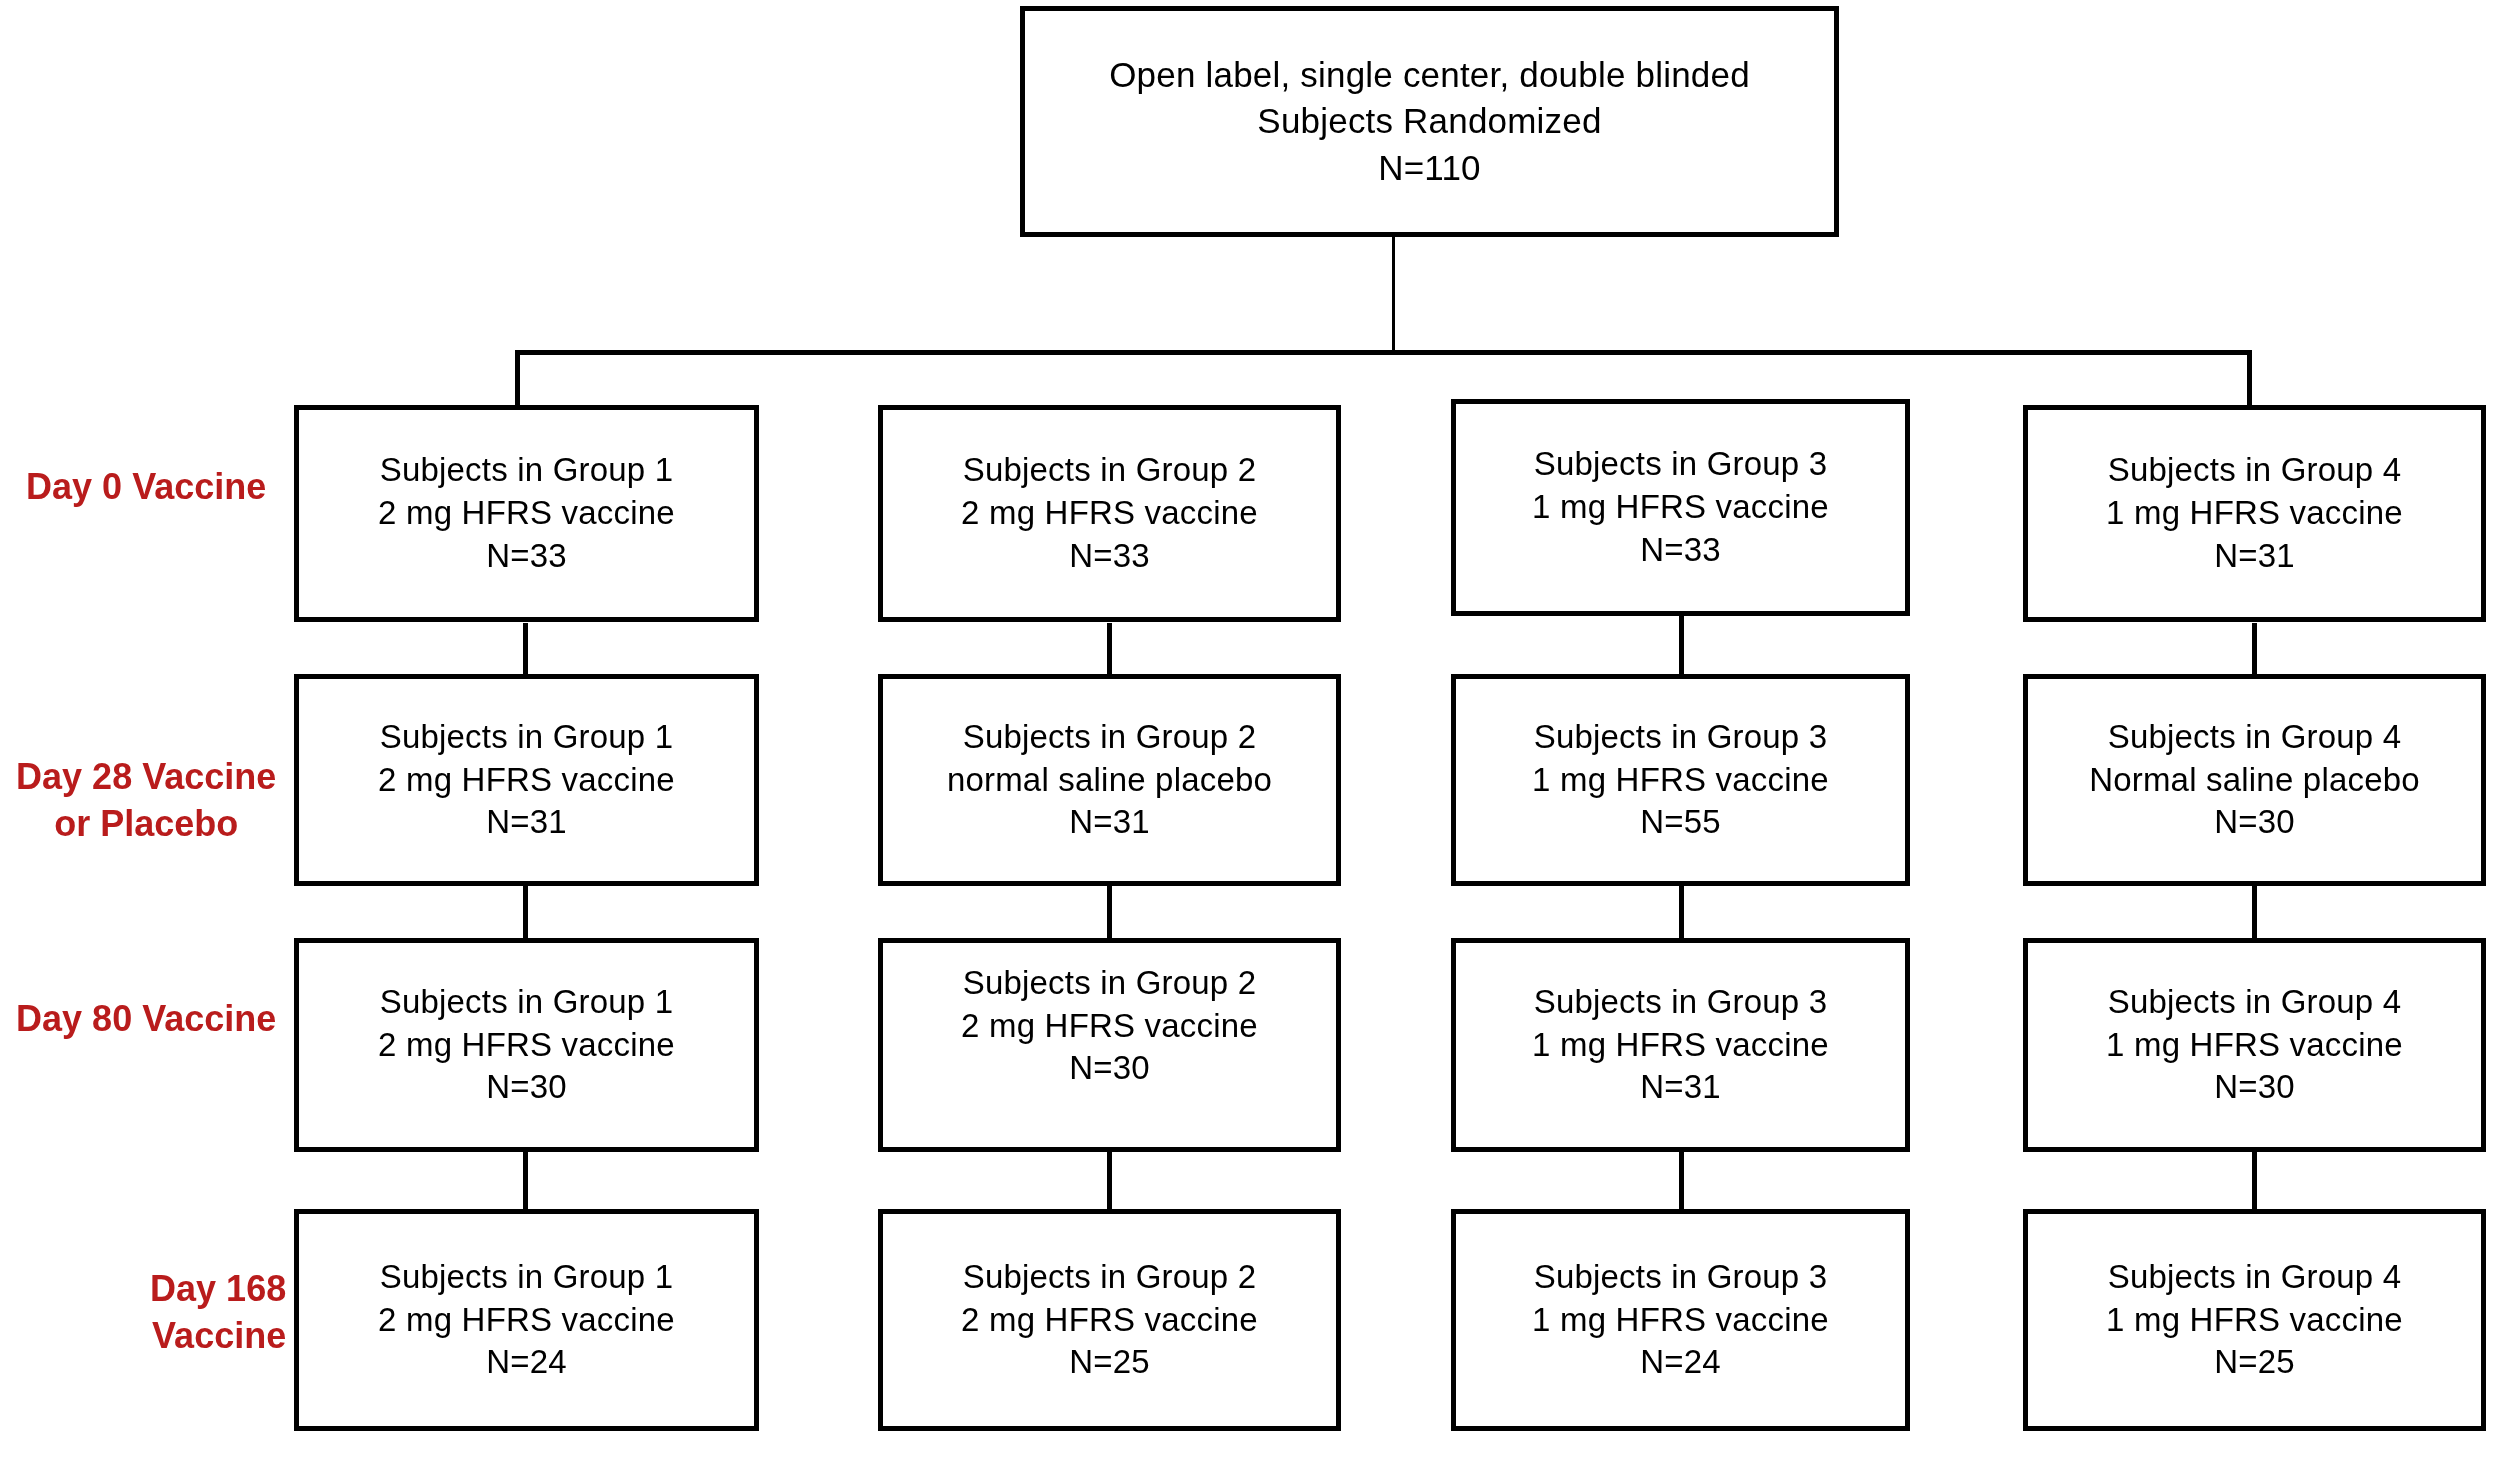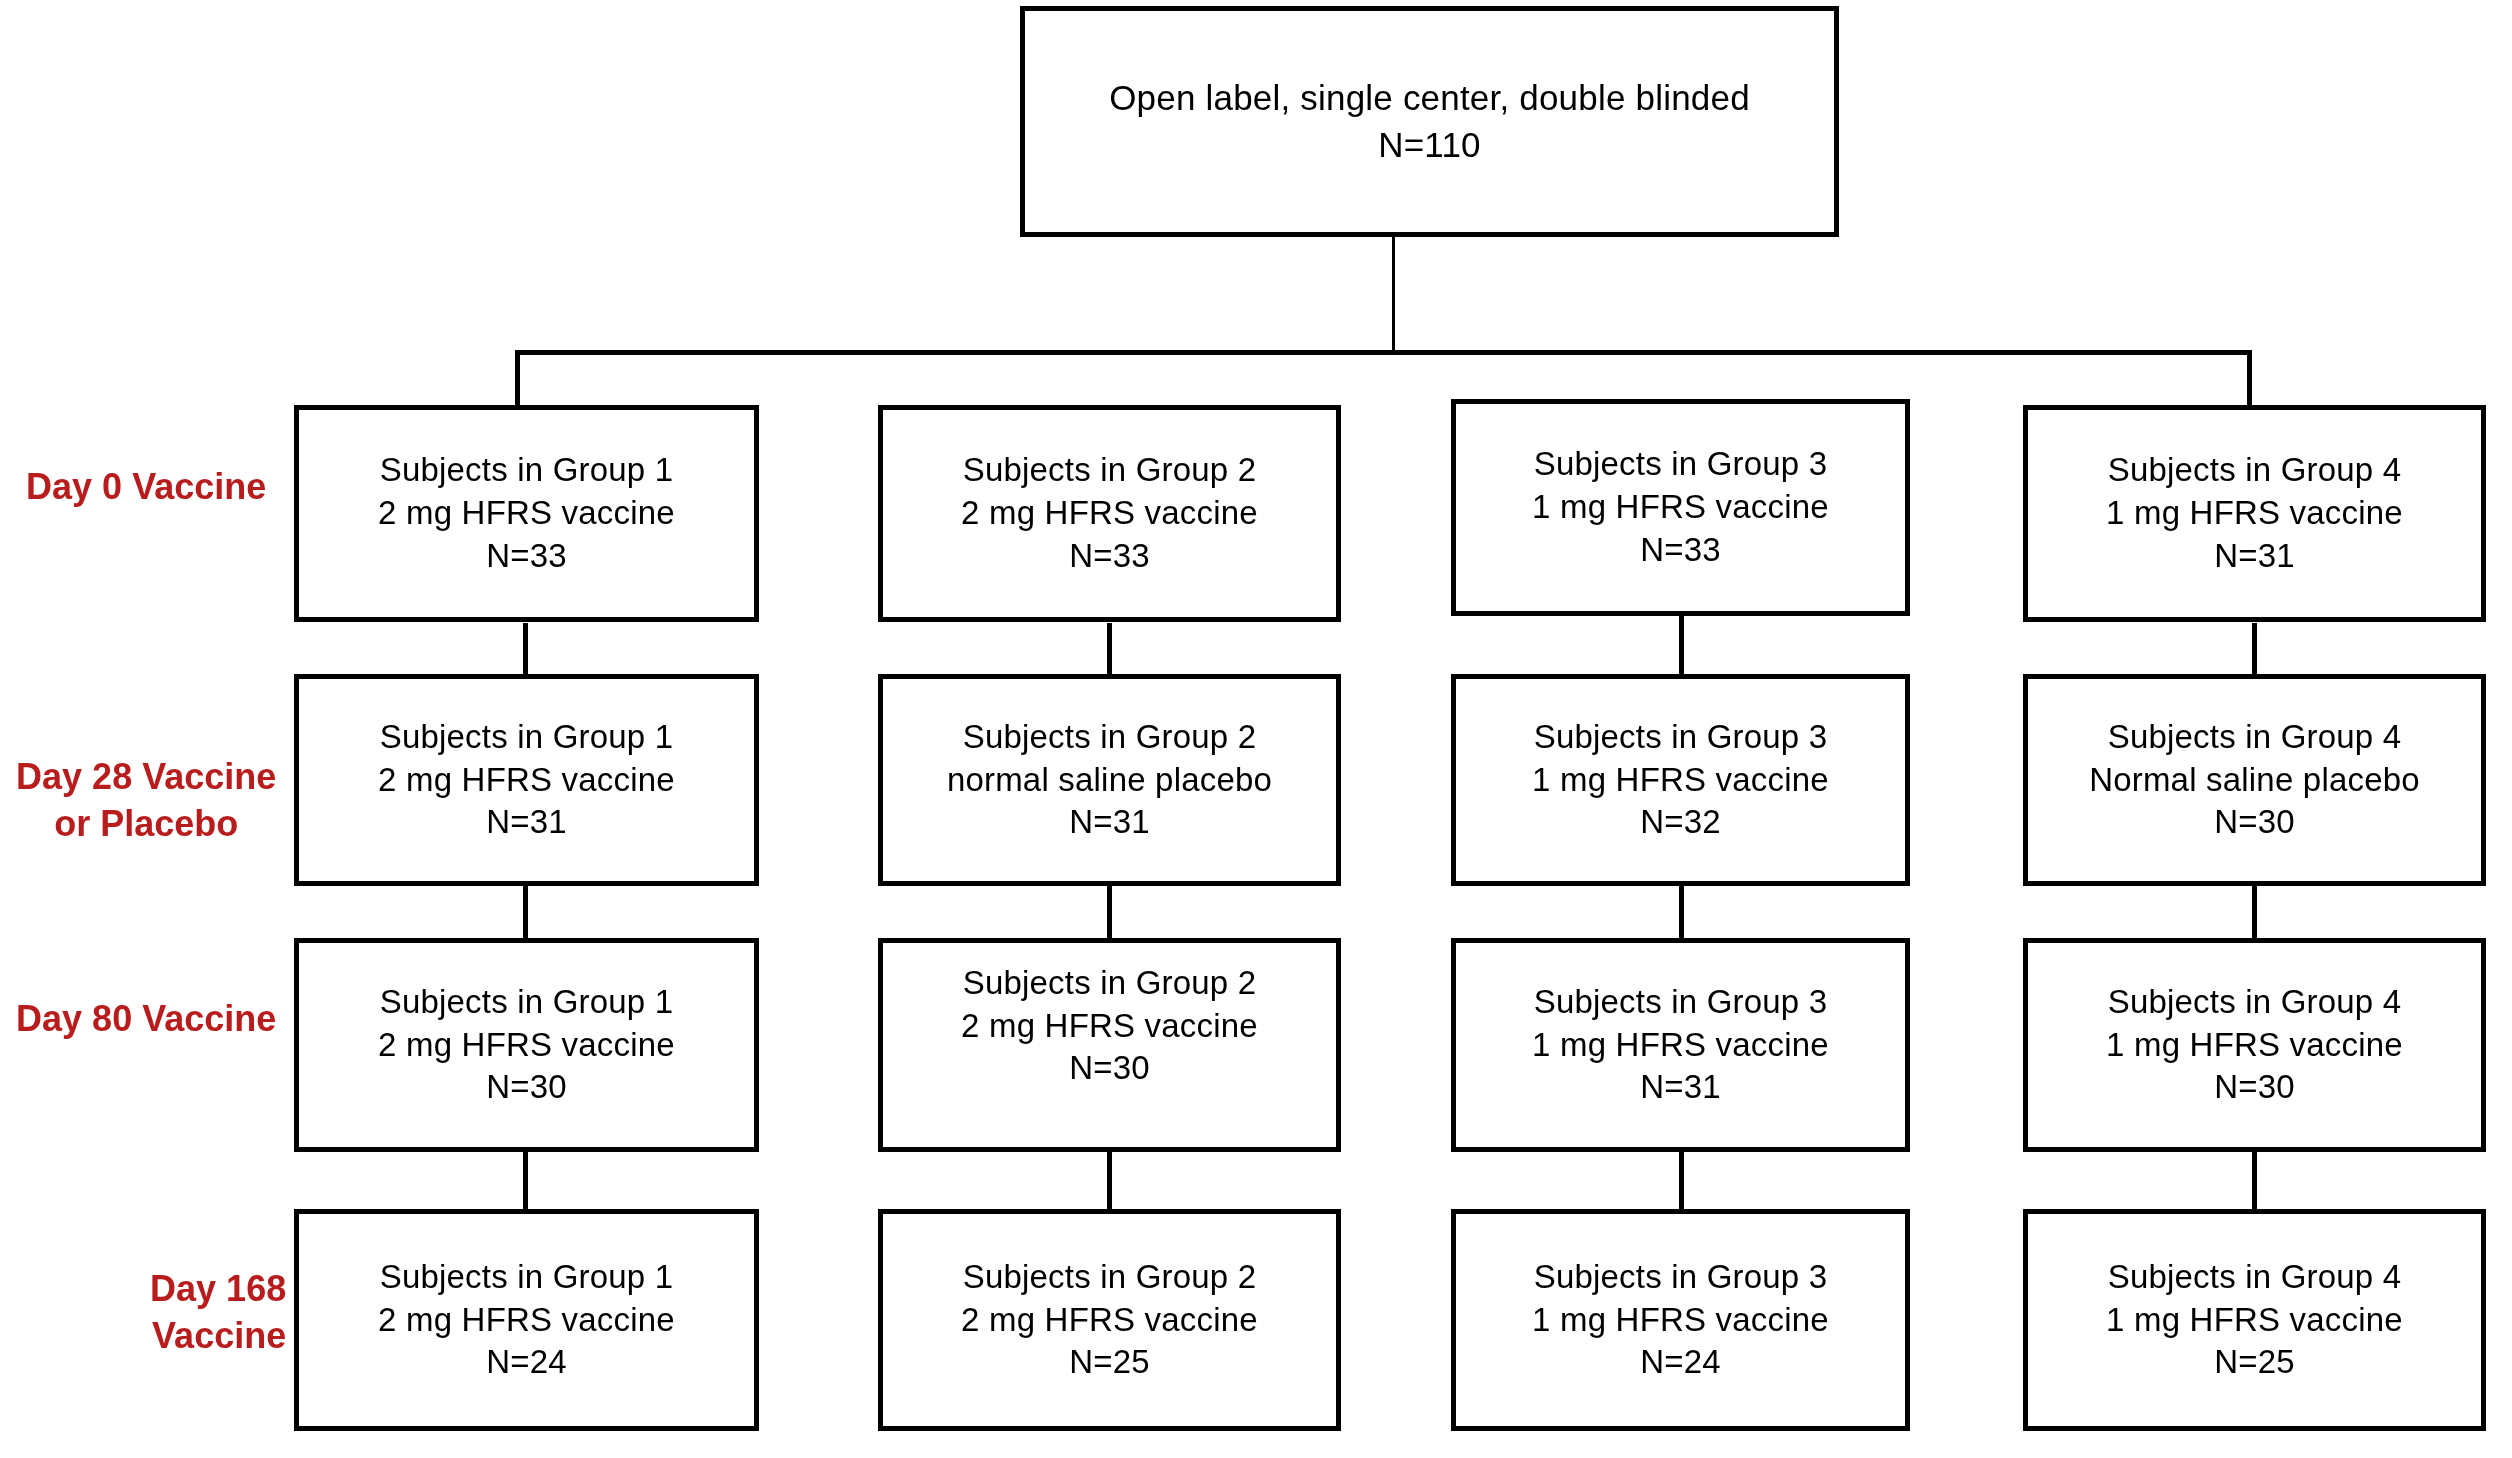--- a/index.html
+++ b/index.html
@@ -68,20 +68,21 @@
   .vline { width: 3.9px; }
   .hline { height: 5.4px; }
 </style>
 </head>
 <body>
 
 <div id="canvas">
 
   <div class="node" id="root-node">
     <span class="ln">Open label, single center, double blinded</span>
+    <span class="ln">Subjects Randomized</span>
     <span class="ln">N=110</span>
   </div>
 
   <div class="conn vline" style="left:1392px; top:237px; width:3.1px; height:114px;"></div>
   <div class="conn hline" style="left:515px; top:350px; width:1737px;"></div>
   <div class="conn vline" style="left:515px; top:350px; width:5.4px; height:56px;"></div>
   <div class="conn vline" style="left:2247px; top:350px; width:5.4px; height:56px;"></div>
 
   <div class="row-label" style="top:464px;">
     <span class="ln">Day 0</span>
@@ -133,21 +134,21 @@
     <span class="ln">N=31</span>
   </div>
   <div class="node" style="left:878px; top:674px; width:463px; height:212px;">
     <span class="ln">Subjects in Group 2</span>
     <span class="ln">normal saline placebo</span>
     <span class="ln">N=31</span>
   </div>
   <div class="node" style="left:1451px; top:674px; width:459px; height:212px;">
     <span class="ln">Subjects in Group 3</span>
     <span class="ln">1 mg HFRS vaccine</span>
-    <span class="ln">N=32</span>
+    <span class="ln">N=55</span>
   </div>
   <div class="node" style="left:2023px; top:674px; width:463px; height:212px;">
     <span class="ln">Subjects in Group 4</span>
     <span class="ln">Normal saline placebo</span>
     <span class="ln">N=30</span>
   </div>
 
   <div class="conn vline" style="left:523px; top:886px; width:4.7px; height:52px;"></div>
   <div class="conn vline" style="left:1107px; top:886px; width:4.7px; height:52px;"></div>
   <div class="conn vline" style="left:1679px; top:886px; width:4.7px; height:52px;"></div>

